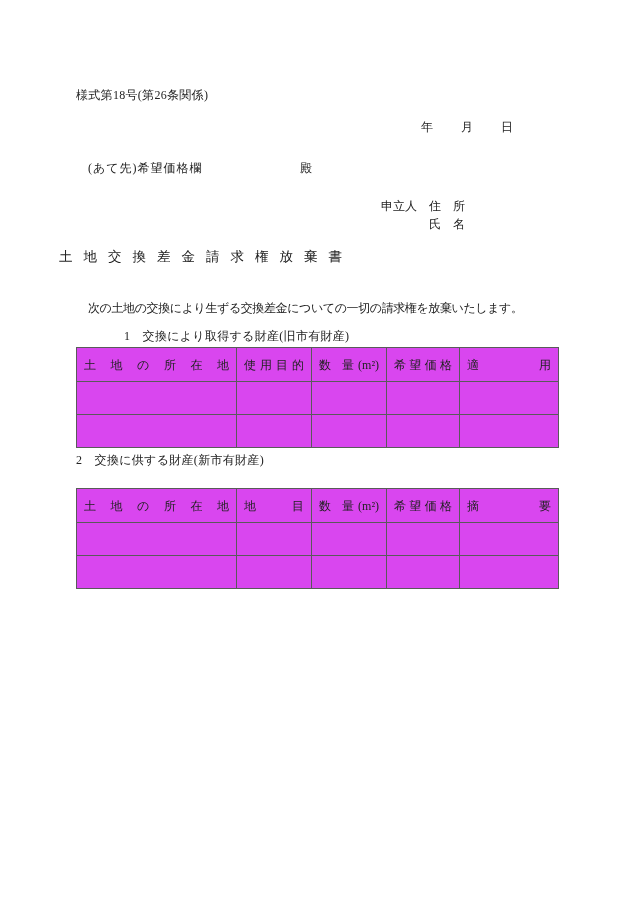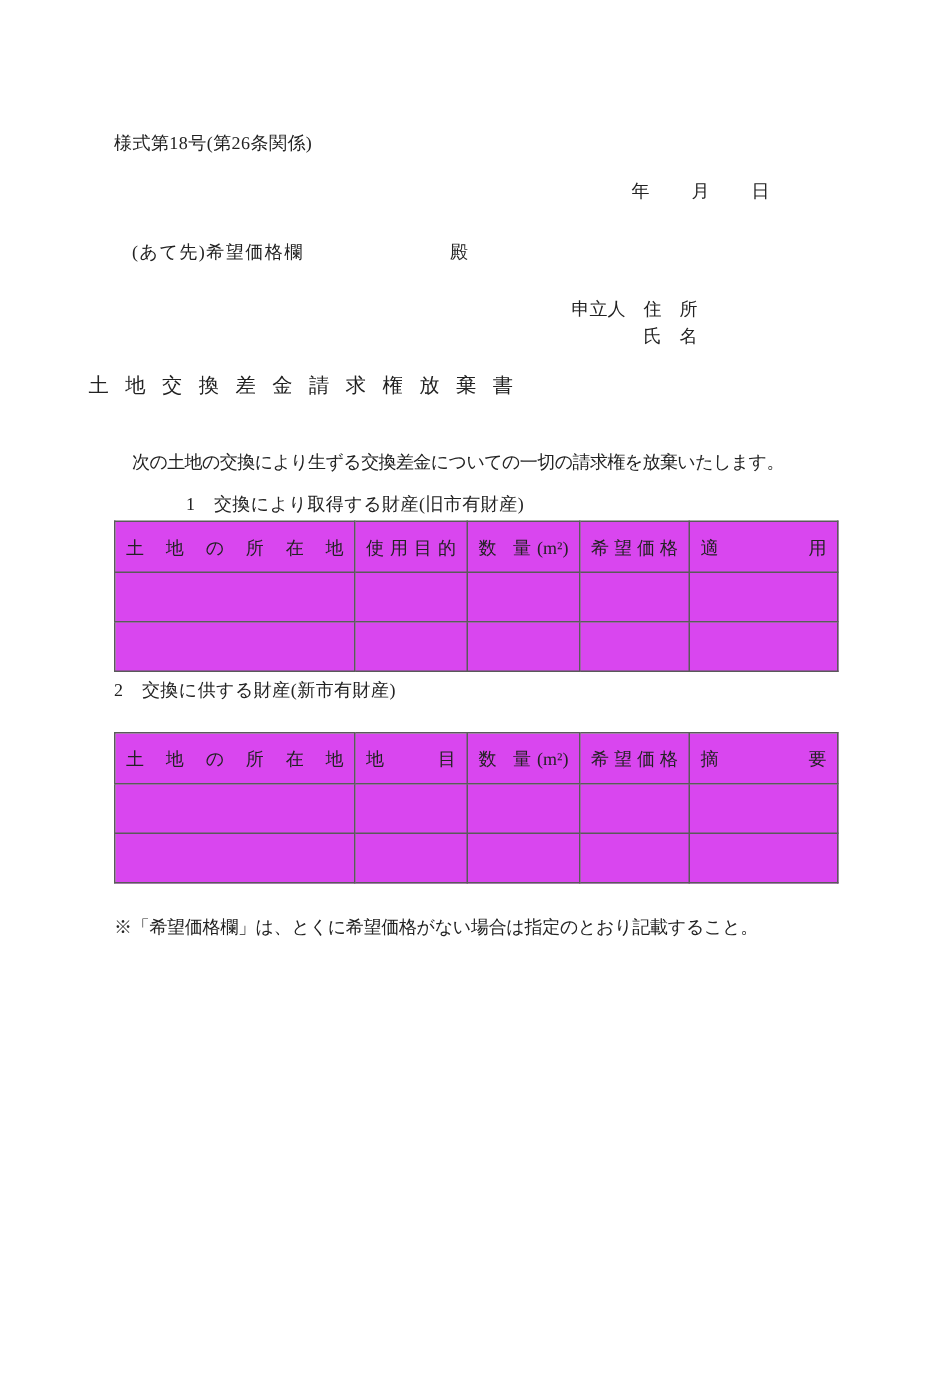--- a/index.html
+++ b/index.html
@@ -177,15 +177,14 @@
       <tr>
         <td></td>
         <td></td>
         <td></td>
         <td></td>
         <td></td>
       </tr>
     </tbody>
   </table>
 
-  <div class="note">※「希望価格欄」は、とくに希望価格がない場合は指定のとおり記載すること。</div>
 
 </div>
 
 </body></html>

